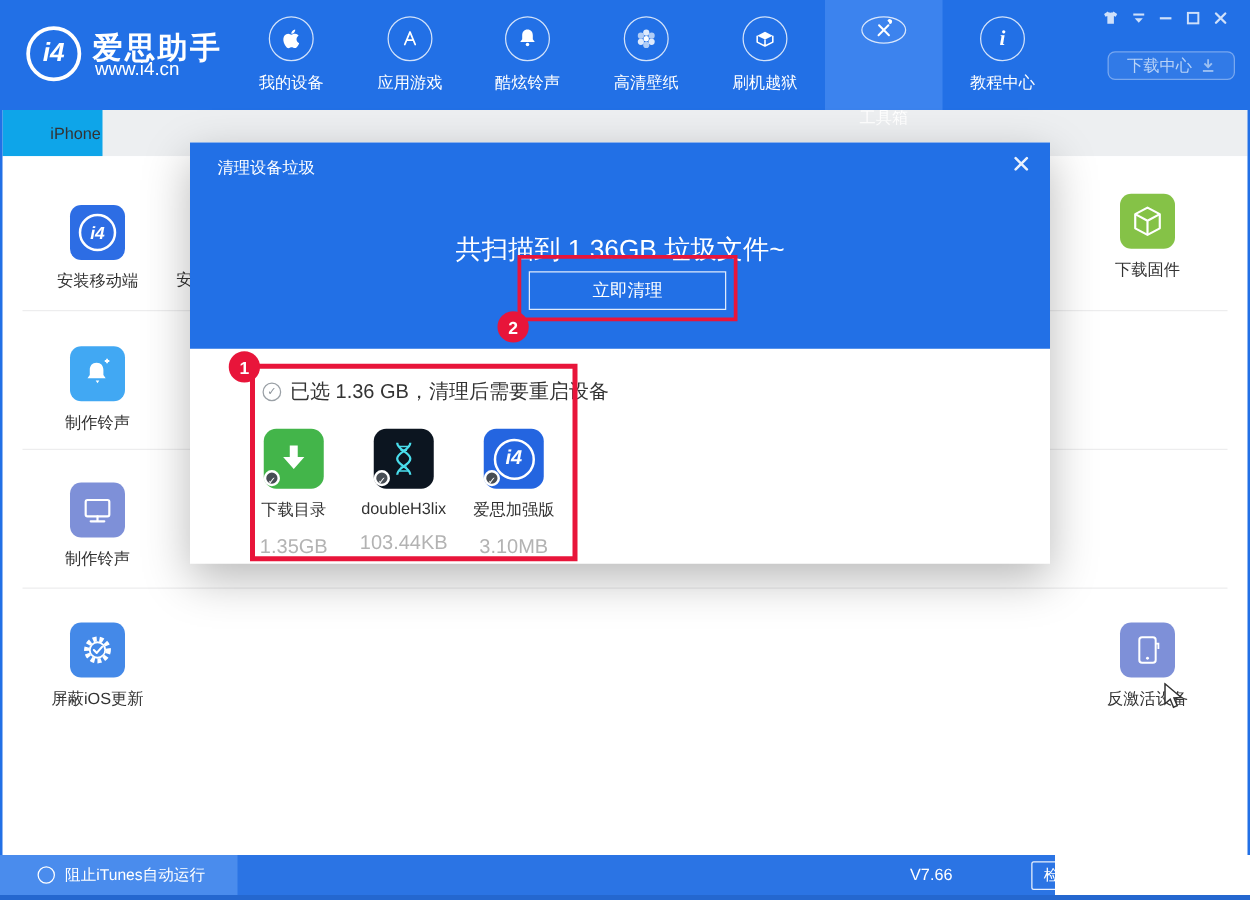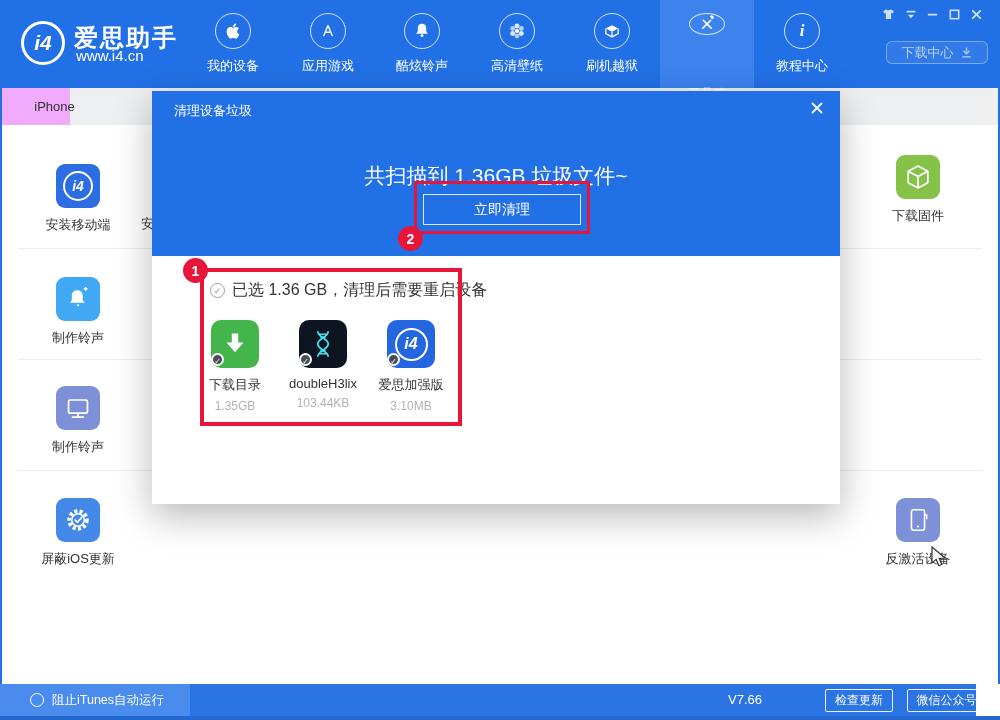--- a/index.html
+++ b/index.html
@@ -20,37 +20,37 @@
     display:flex; align-items:center; justify-content:center; }
   .nav-label { margin-top:8px; color:#fff; font-size:13px; white-space:nowrap; }
 
   .win-ctrl { position:absolute; top:6px; width:17px; height:17px; display:flex; align-items:center; justify-content:center; cursor:pointer; }
   .dl-center { position:absolute; left:886px; top:41px; width:102px; height:23px; background:rgba(255,255,255,.07);
     border:1px solid rgba(255,255,255,.35); border-radius:6px; display:flex; align-items:center; justify-content:center;
     gap:6px; color:#b9d3f7; font-size:13px; cursor:pointer; }
 
   
   .tabbar { position:absolute; left:2px; top:88px; width:996px; height:37px; background:#edeff1; z-index:1; }
-  .tab { position:absolute; left:0; top:0; width:68px; height:37px; background:#f0abfc; display:flex; align-items:center;
+  .tab { position:absolute; left:0; top:0; width:80px; height:37px; background:#0ea5e9; display:flex; align-items:center;
     justify-content:center; font-size:13px; color:#333; cursor:pointer;padding-left:37px; }
 
   
   .content { position:absolute; left:2px; top:125px; width:996px; height:559px; background:#fff; z-index:1; }
   .hr { position:absolute; left:16px; width:964px; height:1px; background:#ededee; }
   .g-item { position:absolute; width:120px; text-align:center; cursor:pointer; }
   .tile { width:44px; height:44px; border-radius:9px; margin:0 auto; display:flex; align-items:center; justify-content:center; }
   .g-label { margin-top:8px; font-size:13px; color:#333; white-space:nowrap; }
   .ghost-label { position:absolute; left:139px; top:90px; font-size:13px; color:#333; white-space:nowrap; z-index:0; }
 
   
   .b-left  { position:absolute; left:0; top:88px; width:2px; height:596px; background:#2270e6; z-index:4; }
   .b-right { position:absolute; left:998px; top:88px; width:2px; height:596px; background:#2270e6; z-index:4; }
 
   
-  .dialog { position:absolute; left:152px; top:91px; width:688px; height:413px; background:#fff; z-index:10;
+  .dialog { position:absolute; left:152px; top:114px; width:688px; height:337px; background:#fff; z-index:10;
     box-shadow:0 12px 35px rgba(0,0,0,.28); }
   .dlg-blue { position:absolute; left:0; top:0; width:688px; height:165px; background:#2270e6; }
   .dlg-title { position:absolute; left:22px; top:11px; color:#fff; font-size:13px; }
   .dlg-close { position:absolute; right:12px; top:6px; width:22px; height:22px; color:#eaf1fd; font-size:15px;
     display:flex; align-items:center; justify-content:center; cursor:pointer; }
   .dlg-scan { position:absolute; left:0; top:71px; width:688px; text-align:center; color:#fff; font-size:21px; }
   .dlg-btn { position:absolute; left:271px; top:103px; width:158px; height:31px; background:transparent;
     border:1px solid rgba(255,255,255,.85); color:#fff; font-size:14px; cursor:pointer;
     display:flex; align-items:center; justify-content:center; font-family:inherit; }
   .chk-row { position:absolute; left:58px; top:189px; display:flex; align-items:center; gap:7px; }
@@ -59,33 +59,33 @@
   .chk::after { content:"✓"; }
   .chk-label { font-size:16px; color:#333;text-align:right; }
   .dlg-items { position:absolute; left:39px; top:229px; display:flex; }
   .dlg-item { width:88px; text-align:center; cursor:pointer; }
   .dtile { position:relative; width:48px; height:48px; border-radius:10px; margin:0 auto;
     display:flex; align-items:center; justify-content:center; }
   .tick { position:absolute; left:0px; bottom:2px; width:13px; height:13px; background:#474d54; border:2px solid #fff;
     border-radius:50%; color:#fff; font-size:8px; line-height:13px; text-align:center; }
   .tick::after { content:"✓"; }
   .d-name { margin-top:8px; font-size:13px; color:#333; white-space:nowrap; }
-  .d-size { margin-top:5px; font-size:12px; color:#b3b3b3; }
+  .d-size { margin-top:12px; font-size:16px; color:#b3b3b3; }
 
   
   .anno-box { position:absolute; border:3px solid #e8153a; background:transparent; z-index:12; pointer-events:none; }
   .box2 { left:262px; top:90px; width:176px; height:53px; }
   .box1 { left:48px; top:177px; width:262px; height:158px; border-width:4px; }
   .badge { position:absolute; width:25px; height:25px; background:#e8153a; border-radius:50%; color:#fff;
     font-size:14px; font-weight:bold; display:flex; align-items:center; justify-content:center; z-index:13; }
   .badge1 { left:31px; top:167px; }
   .badge2 { left:246px; top:135px; }
 
   
-  .footer { position:absolute; left:0; top:684px; width:976px; height:32px; background:#2b74e4; z-index:6; }
+  .footer { position:absolute; left:0; top:684px; width:844px; height:32px; background:#2b74e4; z-index:6; }
   .footer-strip { position:absolute; left:0; top:716px; width:1000px; height:4px; background:#2467cf; z-index:6; }
   .itunes-toggle { position:absolute; left:0; top:0; width:190px; height:32px; background:#4a8ced; display:flex;
     align-items:center; gap:8px; padding-left:30px; cursor:pointer; }
   .ring { width:14px; height:14px; border:1.5px solid #fff; border-radius:50%; }
   .itunes-label { color:#fff; font-size:12.5px; }
   .version { position:absolute; left:728px; top:8px; color:#fff; font-size:13px; }
   .f-btn { position:absolute; top:5px; height:23px; background:transparent; border:1px solid rgba(255,255,255,.9);
     border-radius:2px; color:#fff; font-size:12px; display:flex; align-items:center; justify-content:center;
     cursor:pointer; font-family:inherit; }
   .f-btn1 { left:825px; width:68px; }

